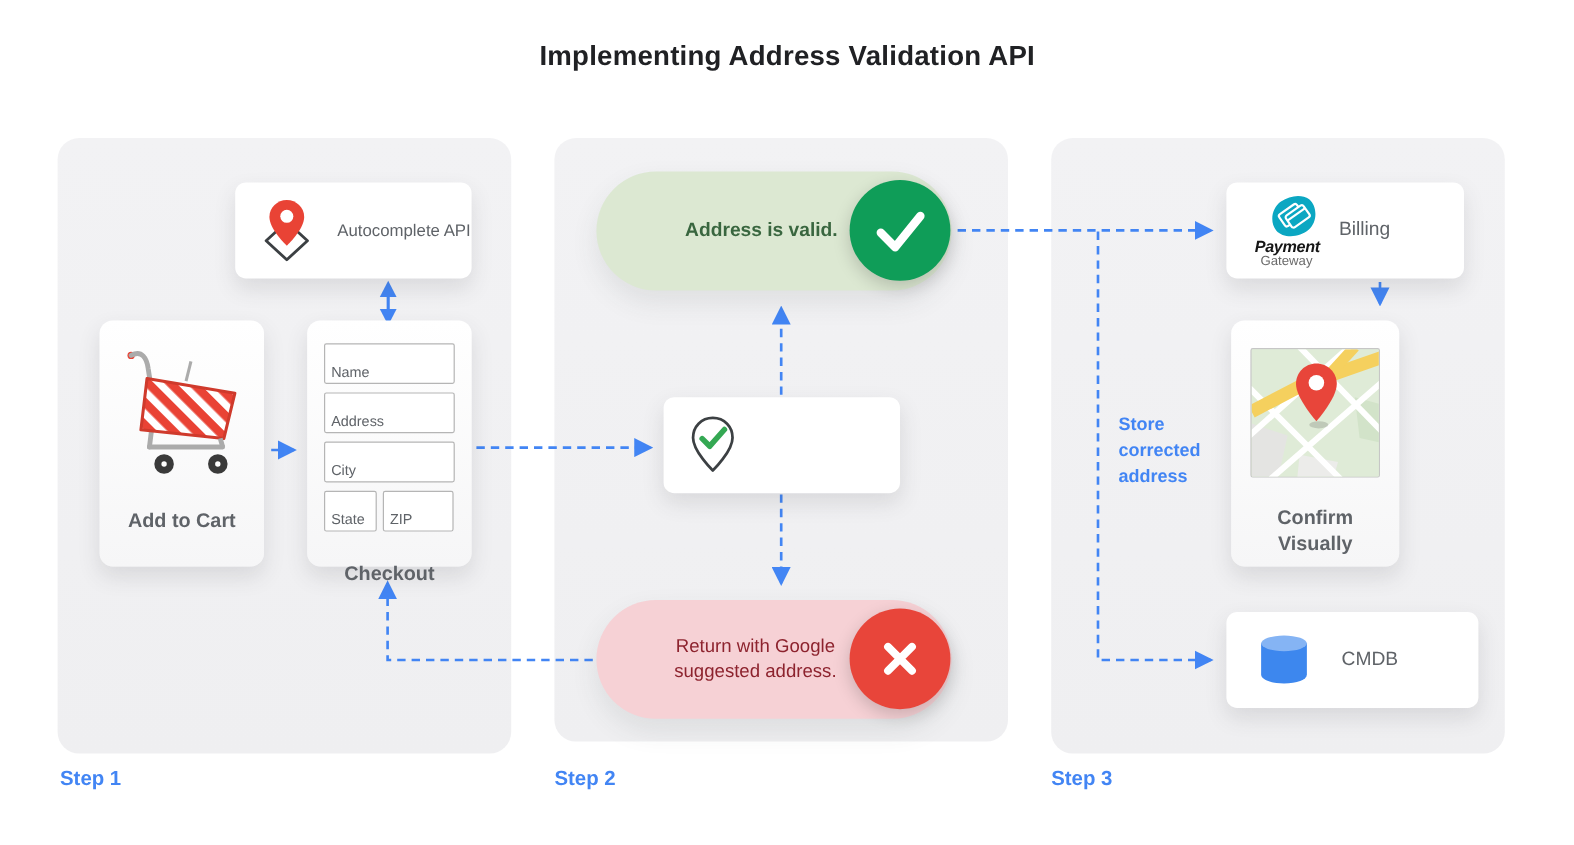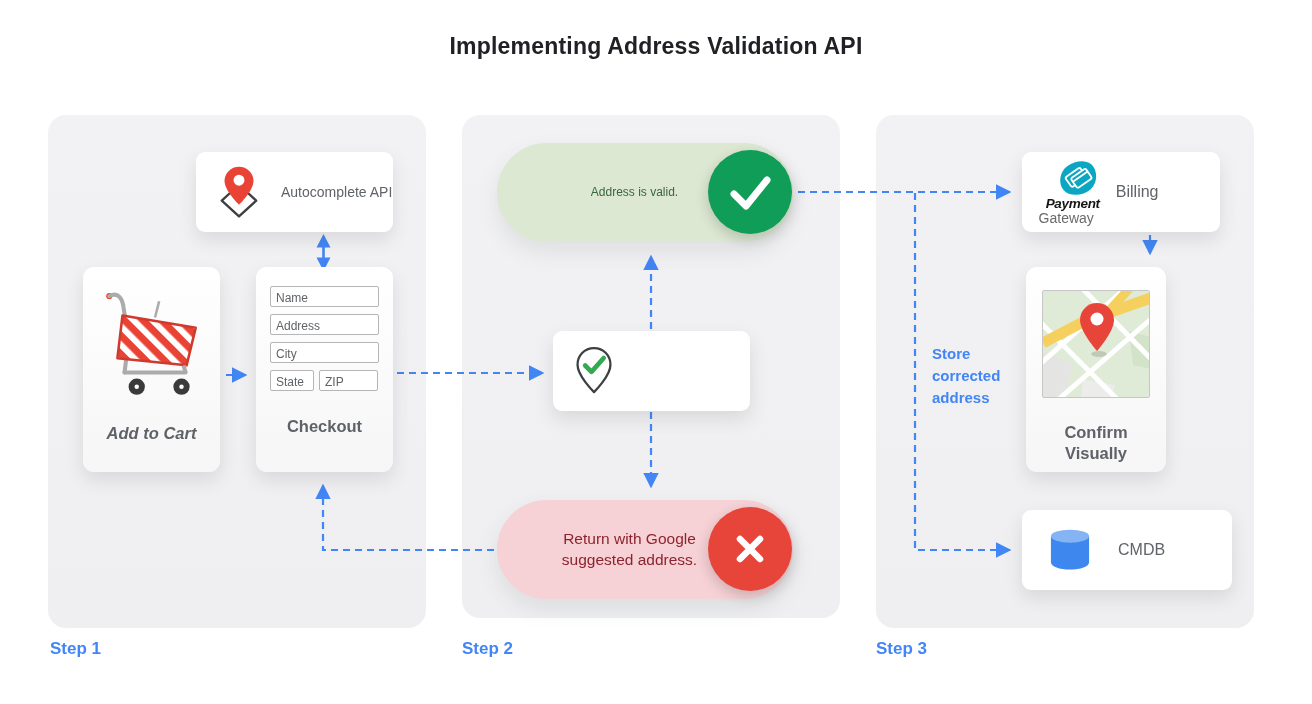--- a/index.html
+++ b/index.html
@@ -46,53 +46,53 @@
   .api-card .icon-wrap{flex:0 0 auto;margin-left:14px;display:flex;align-items:center;}
   .api-card .card-label{margin-left:13px;width:118px;font-size:14px;color:var(--gray-text);line-height:1.35;}
   .tall-card{
     width:137px;height:205px;border-radius:11px;
     background:linear-gradient(180deg,#ffffff 0%,#f6f6f7 100%);
     flex-direction:column;justify-content:flex-start;
   }
   .tall-label{font-size:16.5px;font-weight:700;color:var(--gray-text);text-align:center;line-height:1.3;}
   .field{
     width:109px;height:21px;background:#fff;border:1px solid #b5b5b5;border-radius:2px;
-    font-size:12px;color:var(--gray-text);padding:4px 5px;margin-bottom:7px;
+    font-size:12px;color:var(--gray-text);padding:16px 5px;margin-bottom:7px;
   }
   .field.small{width:44px;display:inline-block;margin-right:5px;}
   .field.small2{width:59px;display:inline-block;margin-right:0;}
   .pill{
     position:absolute;left:497px;width:296px;height:99px;border-radius:50px;
     box-shadow:0 10px 22px rgba(60,64,67,.10);
     display:flex;align-items:center;
   }
   .pill.valid{top:143px;background:var(--valid-bg);color:var(--valid-text);}
   .pill.invalid{top:500px;background:var(--invalid-bg);color:var(--invalid-text);}
   .pill-text{position:absolute;left:30px;width:215px;text-align:center;line-height:1.32;}
-  .pill-title{font-size:12px;font-weight:400;}
+  .pill-title{font-size:16px;font-weight:700;}
   .pill-sub{font-size:15.5px;}
   .status-circle{
     position:absolute;right:1px;top:7px;width:84px;height:84px;border-radius:50%;
     display:flex;align-items:center;justify-content:center;
     box-shadow:0 5px 14px rgba(0,0,0,.18);
   }
   .status-circle.green{background:var(--success-green);}
   .status-circle.red{background:var(--error-red);}
   .overlay{position:absolute;left:0;top:0;pointer-events:none;}
   .store-note{
     position:absolute;left:932px;top:343px;width:92px;
     font-size:15px;font-weight:700;color:var(--accent-blue);line-height:1.45;
   }
   .map-thumb{
     width:108px;height:108px;border:1px solid #c6c6c6;border-radius:2px;
     overflow:hidden;margin-top:23px;background:#dfebd7;
   }
   .pay-logo{display:flex;flex-direction:column;align-items:flex-end;margin-left:16px;width:70px;}
   .pay-title{font-size:13.5px;font-weight:700;font-style:italic;color:#161616;margin-top:-3px;letter-spacing:-.3px;}
-  .pay-sub{font-size:14px;color:#6a6a6a;margin-top:-1px;align-self:flex-end;margin-right:6px;}
+  .pay-sub{font-size:11px;color:#6a6a6a;margin-top:-1px;align-self:flex-end;margin-right:6px;}
 </style>
 </head>
 <body>
 
 <div class="title">Implementing Address Validation API</div>
 
 <div class="panel p1"></div>
 <div class="panel p2"></div>
 <div class="panel p3"></div>
 
@@ -121,21 +121,21 @@
   <span class="icon-wrap">
     <svg width="58" height="58" viewBox="0 0 64 64">
       <path d="M32 24 L51 41.5 L32 59 L13 41.5 Z" fill="none" stroke="#3c4043" stroke-width="2.6" stroke-linejoin="round"></path>
       <path d="M32 4 C23.2 4 16 11 16 19.6 C16 31 32 46 32 46 C32 46 48 31 48 19.6 C48 11 40.8 4 32 4 Z" fill="#e94335"></path>
       <circle cx="32" cy="19" r="6" fill="#ffffff"></circle>
     </svg>
   </span>
   <span class="card-label">Autocomplete API</span>
 </div>
 
-<div class="card tall-card" style="left:83px;top:267px;font-style:italic;">
+<div class="card tall-card" style="left:83px;top:267px;">
   <span style="margin-top:20px;">
     <svg width="112" height="118" viewBox="0 0 110 116">
       <defs>
         <pattern id="stripe" width="13" height="13" patternUnits="userSpaceOnUse" patternTransform="rotate(-45)">
           <rect width="13" height="13" fill="#e94335"></rect>
           <rect width="6" height="13" fill="#ffffff"></rect>
         </pattern>
       </defs>
       <circle cx="13" cy="9" r="3" fill="#e94335"></circle>
       <path d="M13 9 C22 4 26 12 27 20 L32 52 L28 84" fill="none" stroke="#ababab" stroke-width="4" stroke-linecap="round"></path>

